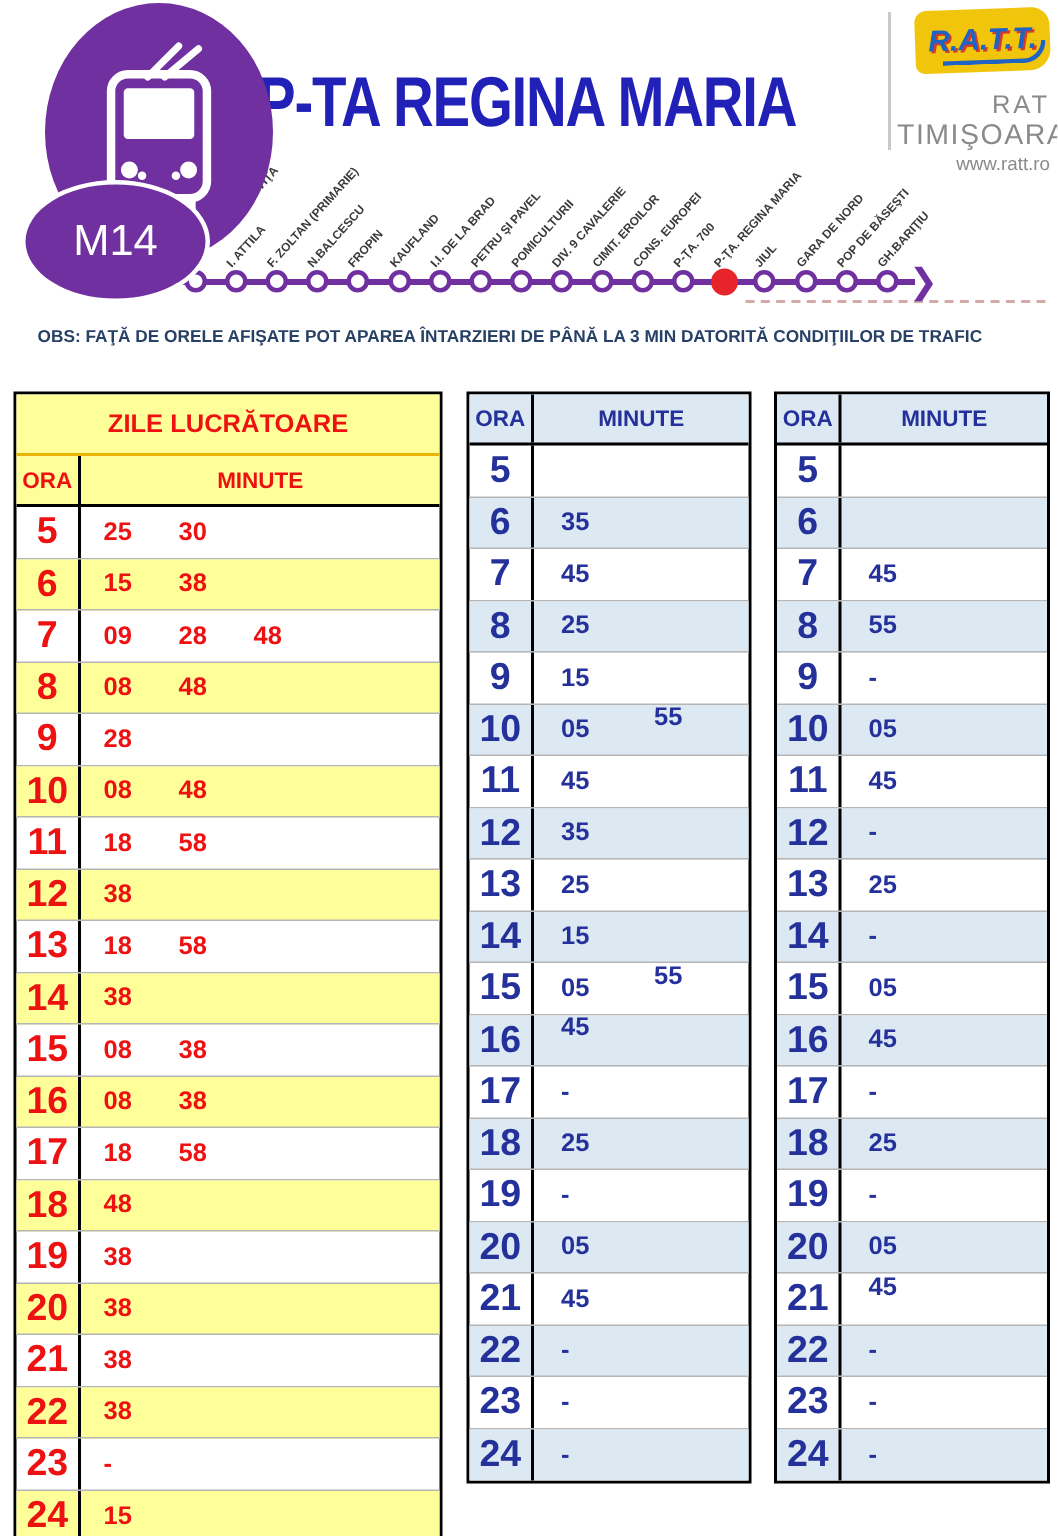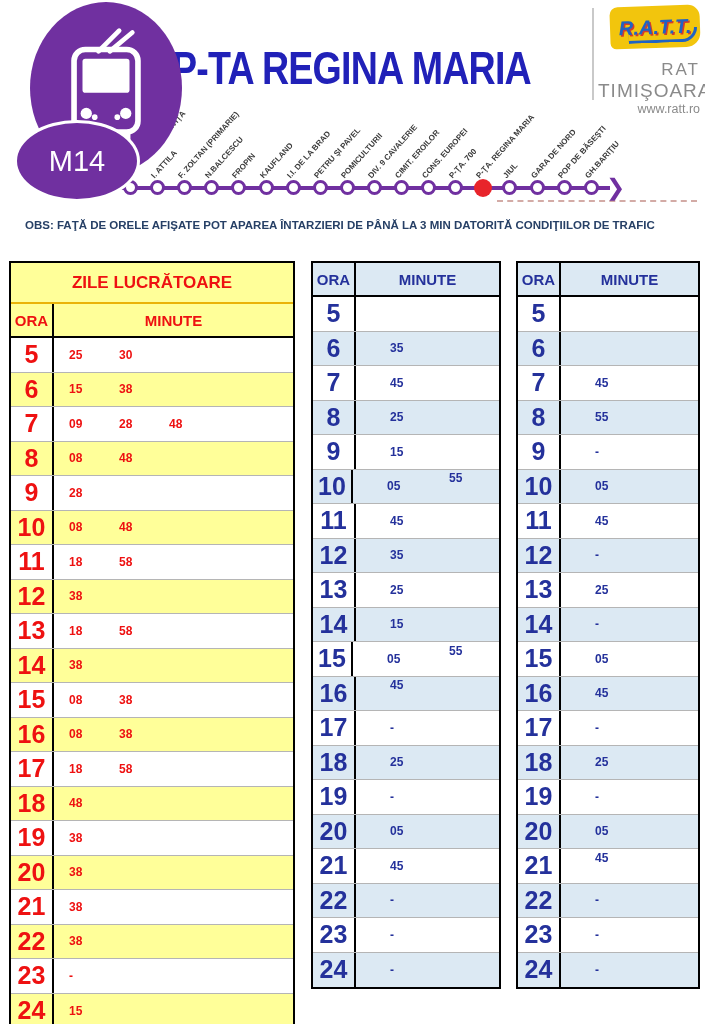--- a/index.html
+++ b/index.html
@@ -60,32 +60,32 @@
             font-weight:bold;font-size:17px;border-bottom:2px solid #eab308;box-sizing:border-box}
   .tt-subhead{display:flex;height:34px;border-bottom:2px solid #000;box-sizing:border-box;
               font-weight:bold;font-size:15px}
   .tt-ora{width:43px;display:flex;align-items:center;justify-content:center;
           border-right:2px solid #000;box-sizing:border-box}
   .tt-minhead{flex:1;display:flex;align-items:center;justify-content:center}
   .t-row{display:flex;height:34.5px;box-sizing:border-box;border-bottom:1px solid #b5b5b5}
   .t-row:last-child{border-bottom:none}
   .t-hour{width:43px;display:flex;align-items:center;justify-content:center;
           font-weight:bold;font-size:25px;border-right:2px solid #000;box-sizing:border-box}
-  .t-mins{flex:1;display:flex;align-items:center;padding-left:15px;font-weight:bold;font-size:12px}
+  .t-mins{flex:1;display:flex;align-items:center;padding-left:15px;font-weight:bold;font-size:17px}
   .min{display:inline-block;width:50px}
   .min.raised{transform:translateY(-8px)}
   .min.raised:not(:first-child){margin-left:12px}
 
   .tt-yellow .tt-title,.tt-yellow .tt-subhead{background:var(--yellow,#FFFF99);color:var(--red,#EE1111)}
   .tt-yellow .t-row.alt{background:var(--yellow,#FFFF99)}
   .tt-yellow .t-hour,.tt-yellow .t-mins{color:var(--red,#EE1111)}
   .tt-blue .tt-title,.tt-blue .tt-subhead{background:var(--light_blue,#DCE9F3);color:var(--navy,#24319B)}
   .tt-blue .t-row.alt{background:var(--light_blue,#DCE9F3)}
   .tt-blue .t-hour,.tt-blue .t-mins{color:var(--navy,#24319B)}
-  .tt-blue .t-mins{padding-left:34px}
+  .tt-blue .t-mins{padding-left:18px}
 </style>
 </head>
 <body>
 
 <div class="page">
 
   <div class="route" id="route">
     <div class="route-line"></div>
     <div class="route-dash"></div>
     <div class="route-arrow">❯</div>

